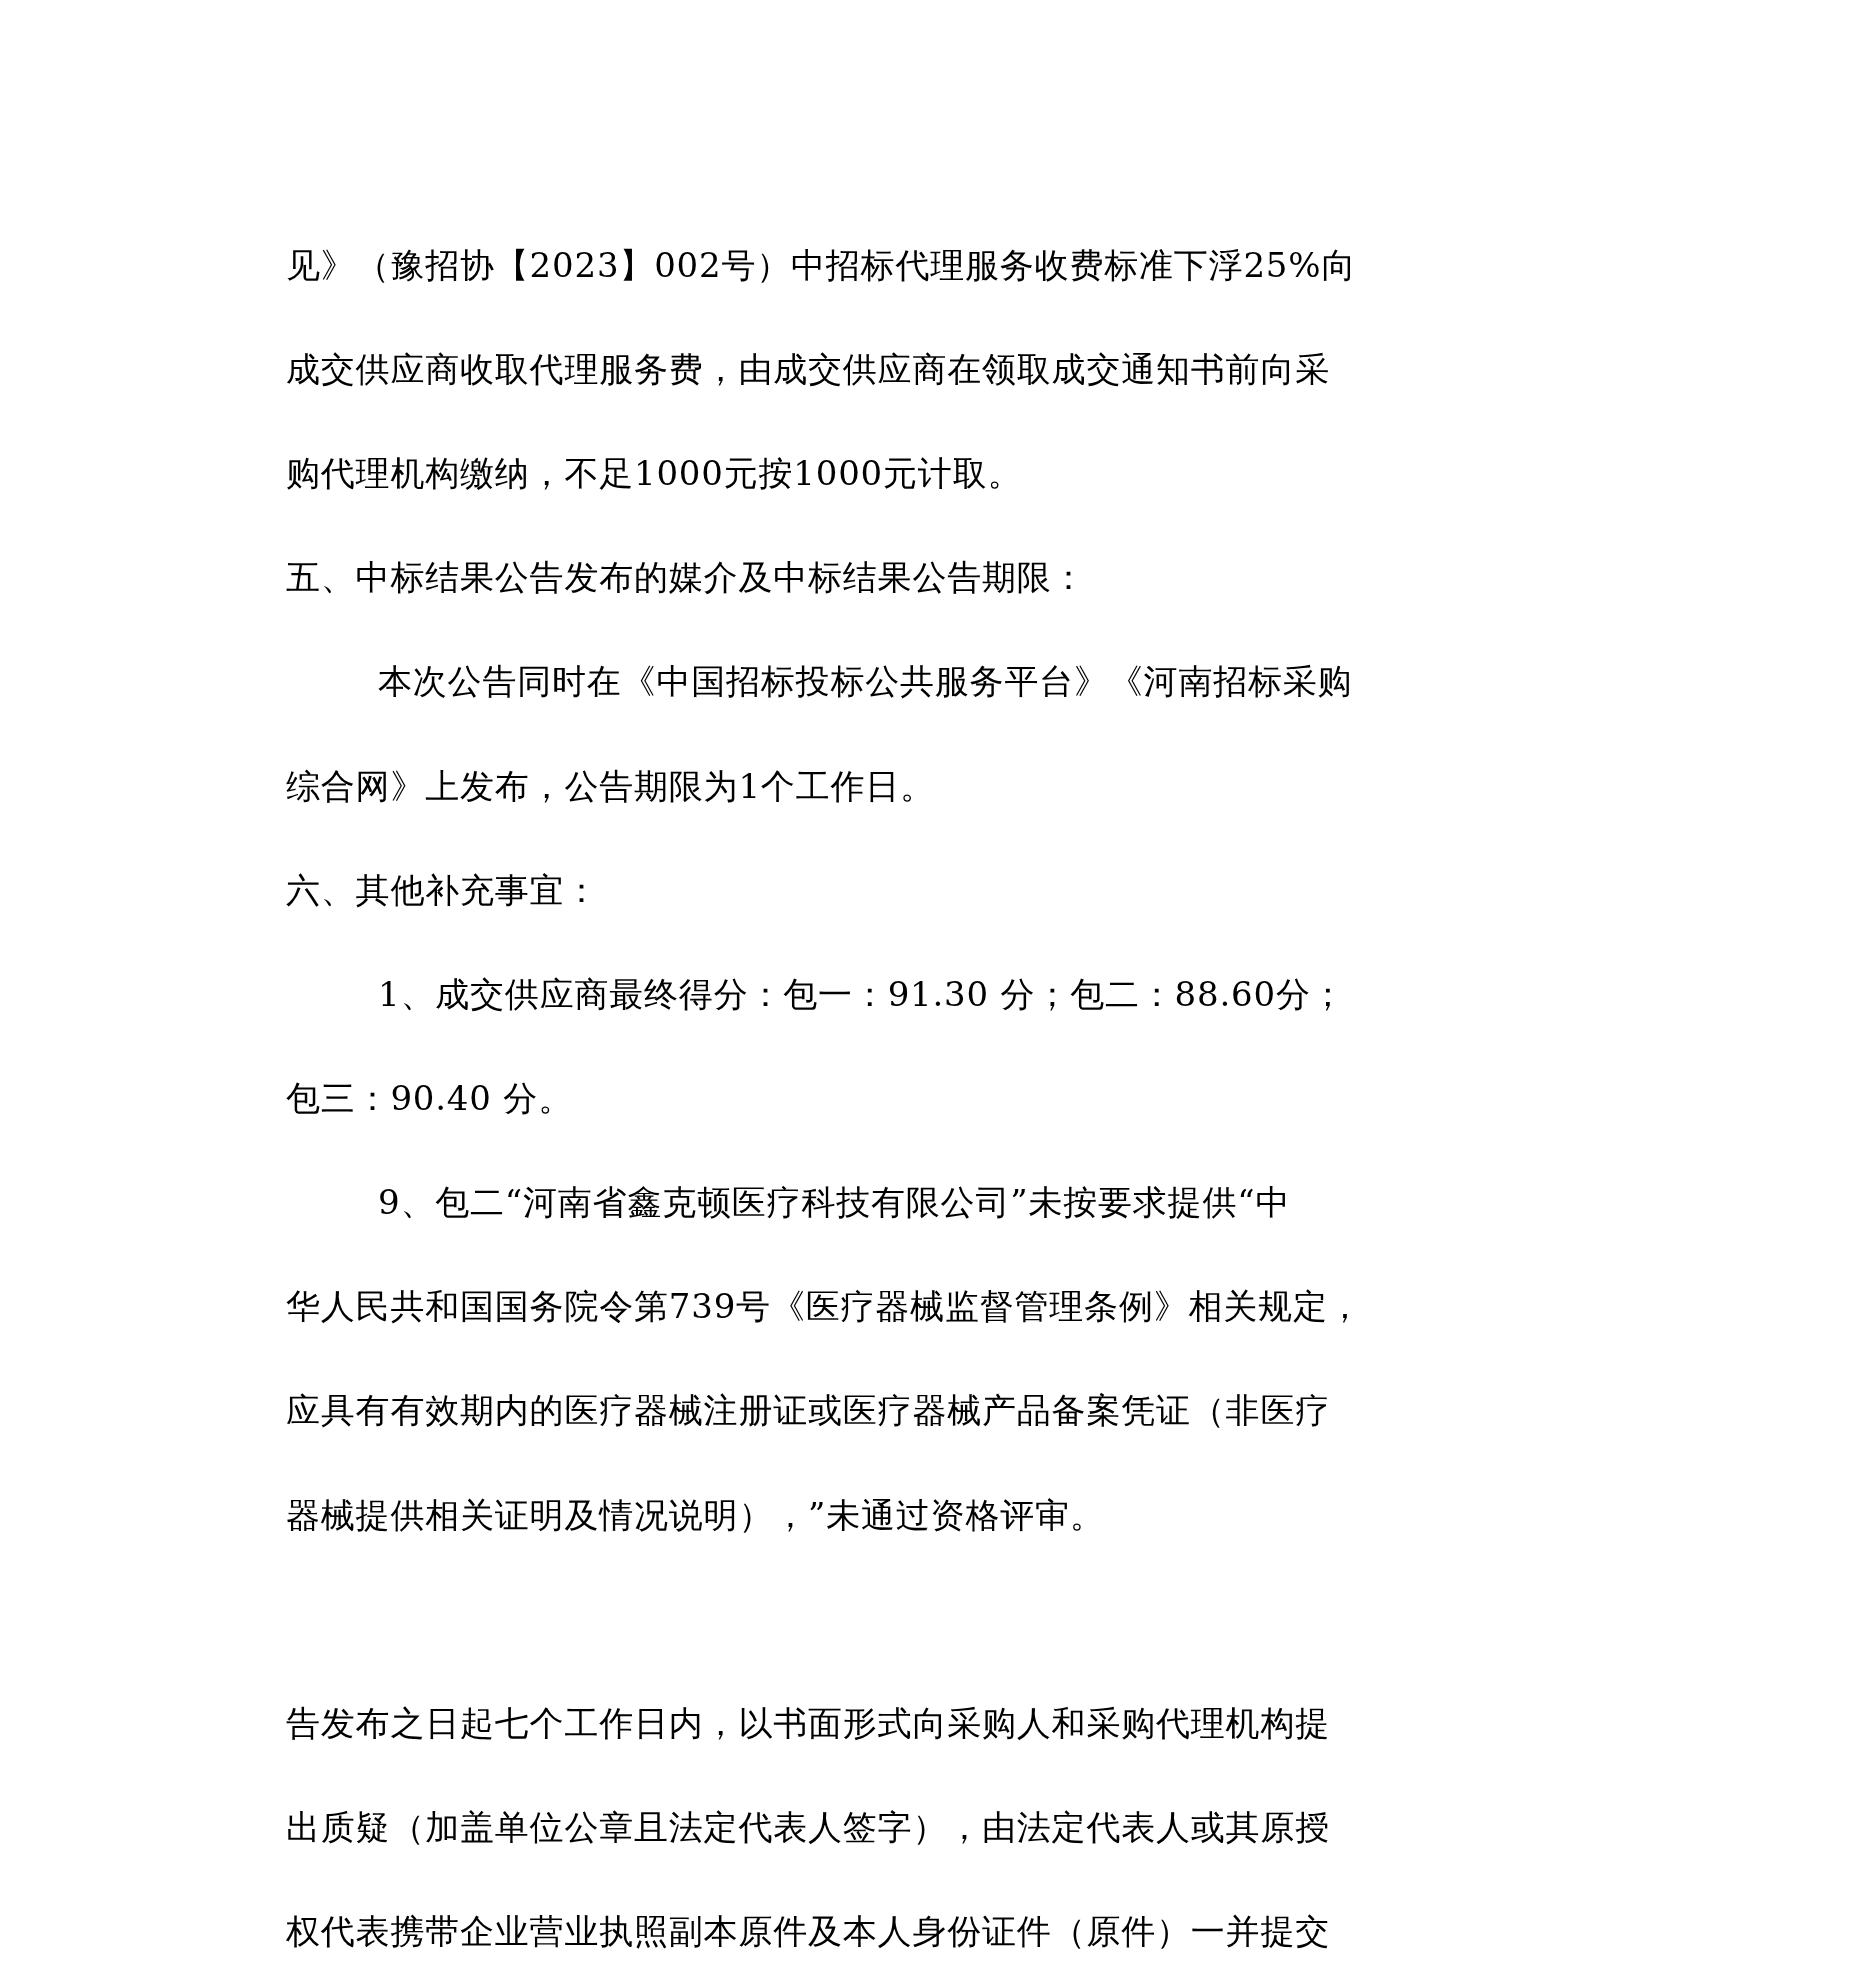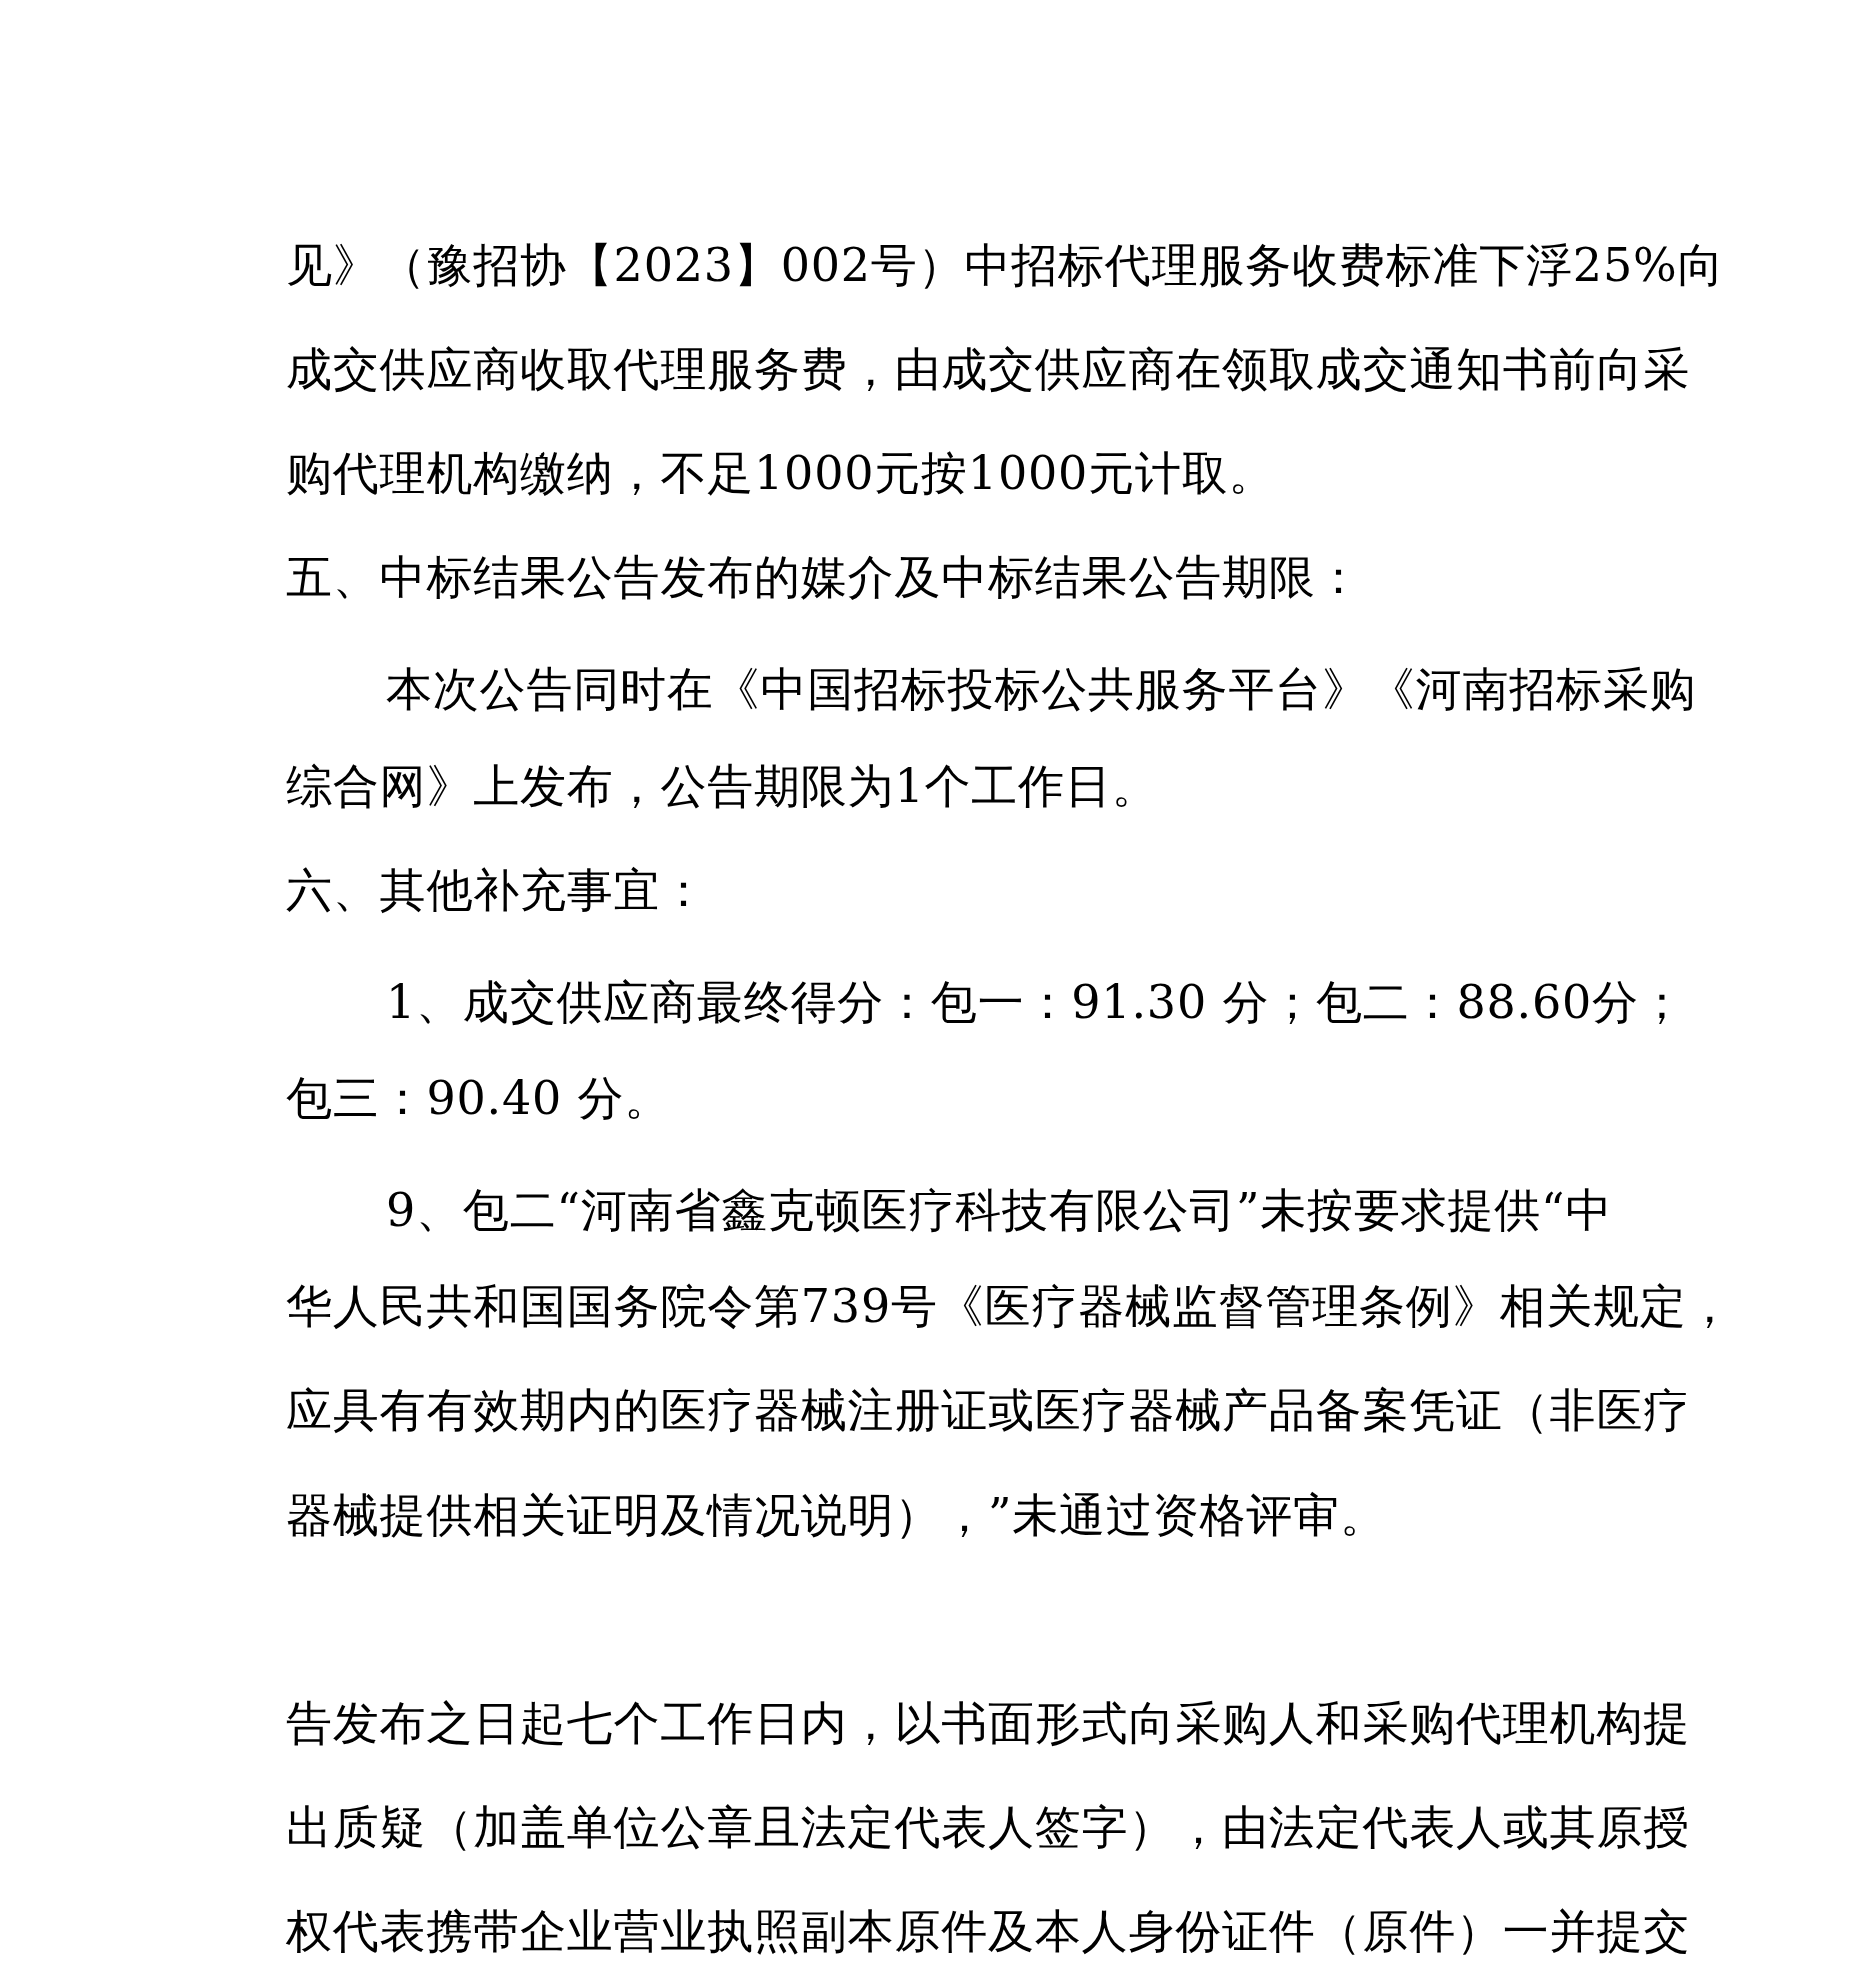--- a/index.html
+++ b/index.html
@@ -1,20 +1,20 @@
 <!DOCTYPE html>
 <html style="font-size:6.3px"><head>
 <meta charset="utf-8">
 <style>
   html, body { margin:0; padding:0; background:#ffffff; }
   body { width:1872px; height:2647px; position:relative; overflow:hidden;
          font-family:"DejaVu Serif","Liberation Serif",serif; color:#000; }
   .page { position:absolute; left:0; top:0; width:1872px; height:2647px; background:#fff; }
-  .line { position:absolute; left:286px; font-size:46px; line-height:51px; white-space:nowrap; letter-spacing:0.8px; }
-  .indent { left:386px;margin-top:8px; }
+  .line { position:absolute; left:286px; font-size:34px; line-height:51px; white-space:nowrap; letter-spacing:0.8px; }
+  .indent { left:378px; }
 </style>
 </head>
 <body>
 
 <div class="page">
   <div class="line" style="top:240px">见》（豫招协【2023】002号）中招标代理服务收费标准下浮25%向</div>
   <div class="line" style="top:344px">成交供应商收取代理服务费，由成交供应商在领取成交通知书前向采</div>
   <div class="line" style="top:448px">购代理机构缴纳，不足1000元按1000元计取。</div>
   <div class="line" style="top:552px">五、中标结果公告发布的媒介及中标结果公告期限：</div>
   <div class="line indent" style="top:656px">本次公告同时在《中国招标投标公共服务平台》《河南招标采购</div>

